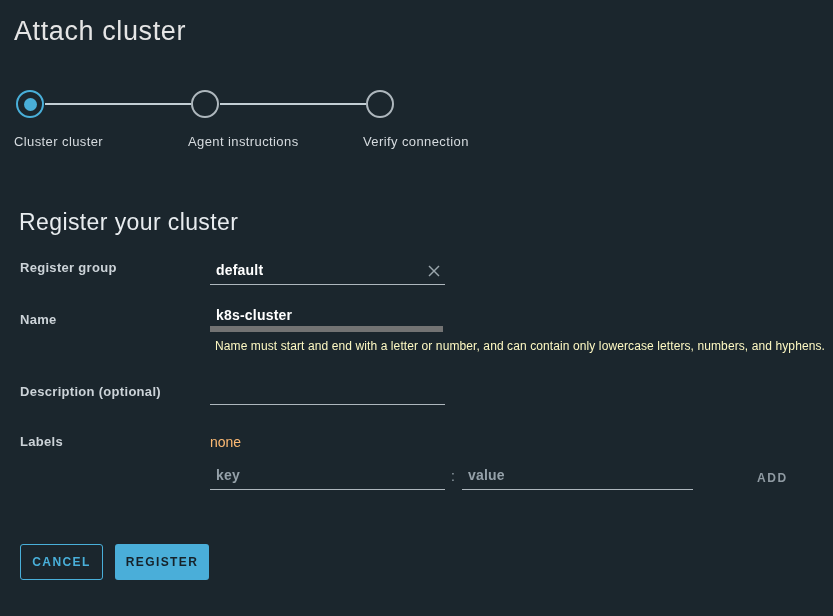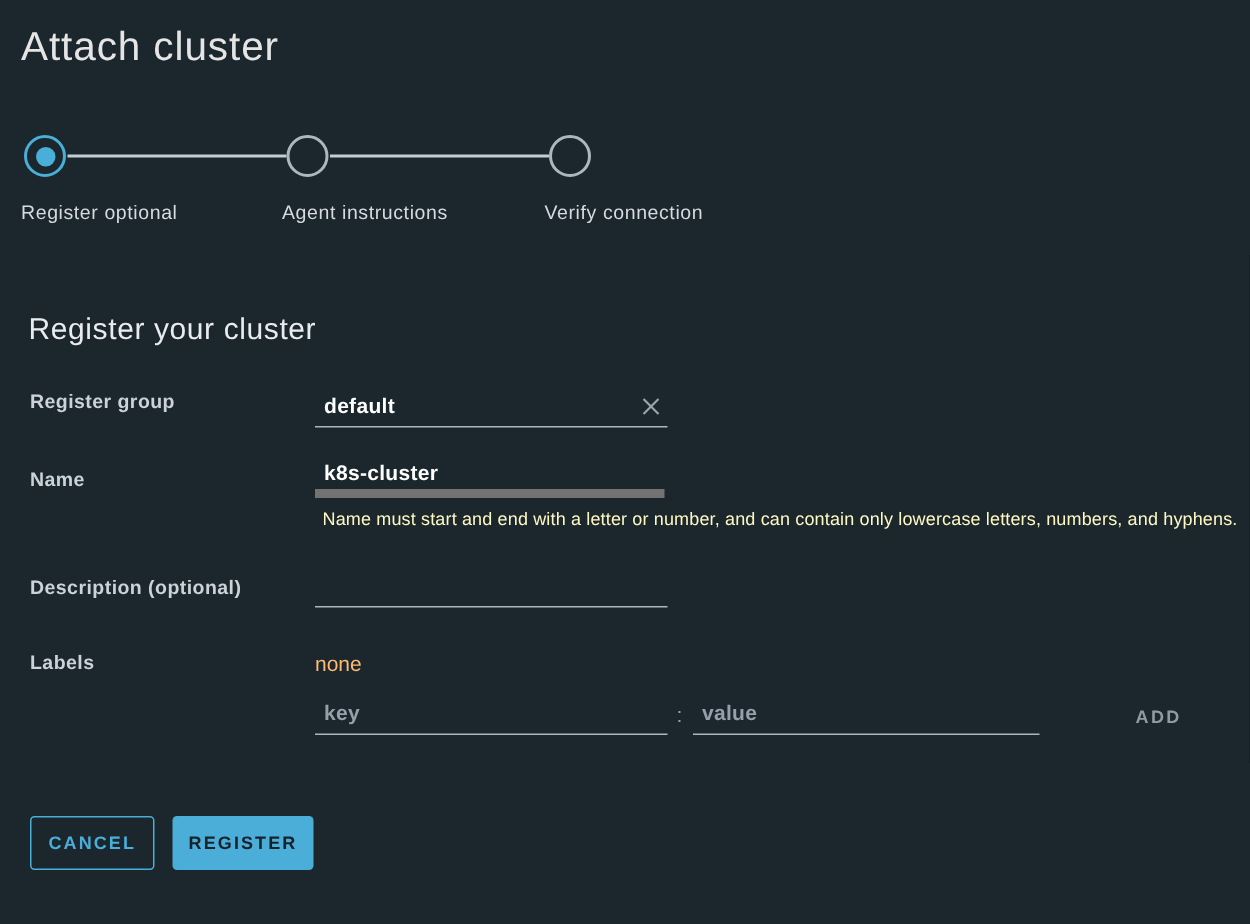--- a/index.html
+++ b/index.html
@@ -25,21 +25,21 @@
     width:13px; height:13px; margin:-6.5px 0 0 -6.5px;
     border-radius:50%; background:#49afd9;
   }
   .step-line { position:absolute; top:103px; height:2px; background:#c3ced4; }
   .step-label {
     position:absolute; top:134px; font-size:13px; letter-spacing:0.4px; color:#d6dbdf;
   }
   
   .section-heading {
     position:absolute; left:19px; top:209px;
-    font-size:20px; font-weight:300; letter-spacing:0.4px; color:#e8ecef;
+    font-size:23px; font-weight:300; letter-spacing:0.4px; color:#e8ecef;
   }
   .field-label {
     position:absolute; left:20px;
     font-size:13px; font-weight:700; letter-spacing:0.3px; color:#ccd3d8;
   }
   .u-input {
     position:absolute; height:24px; background:transparent;
     border:none; border-bottom:1px solid #aeb7bd; outline:none;
     color:#ffffff; font-size:14px; font-family:inherit;
     padding:0 4px 5px 6px; letter-spacing:0.2px;font-weight:bold;
@@ -84,21 +84,21 @@
 
   <h1 class="title">Attach cluster</h1>
 
   <div>
     <div class="step-circle current" style="left:16px;"></div>
     <div class="step-line" style="left:45px; width:146px;"></div>
     <div class="step-circle" style="left:191px;"></div>
     <div class="step-line" style="left:220px; width:146px;"></div>
     <div class="step-circle" style="left:366px;"></div>
 
-    <div class="step-label" style="left:14px;">Register optional</div>
+    <div class="step-label" style="left:14px;">Cluster cluster</div>
     <div class="step-label" style="left:188px;">Agent instructions</div>
     <div class="step-label" style="left:363px;">Verify connection</div>
   </div>
 
   <h2 class="section-heading">Register your cluster</h2>
 
   <div class="field-label" style="top:260px;">Register group</div>
   <input class="u-input" style="left: 210px; top: 261px; width: 235px;" value="default">
   <button class="clear-btn" style="left:426px; top:264px;">
     <span>

